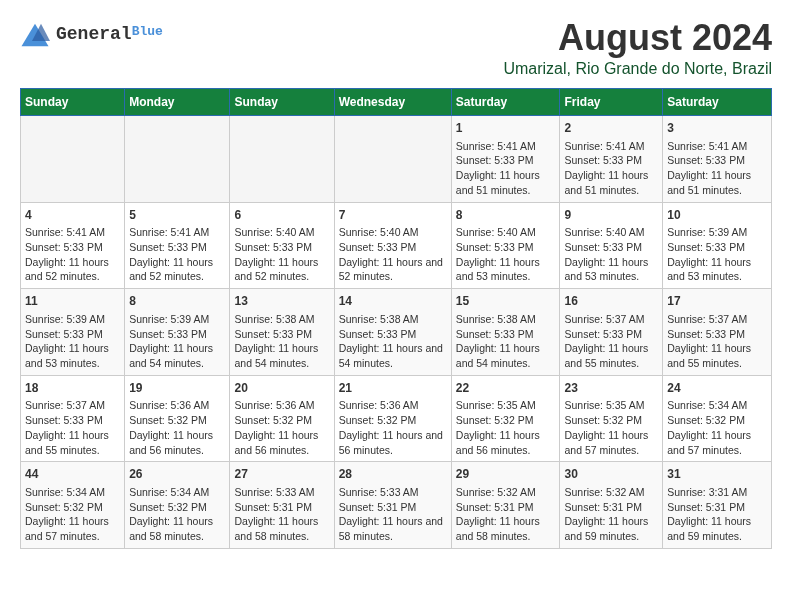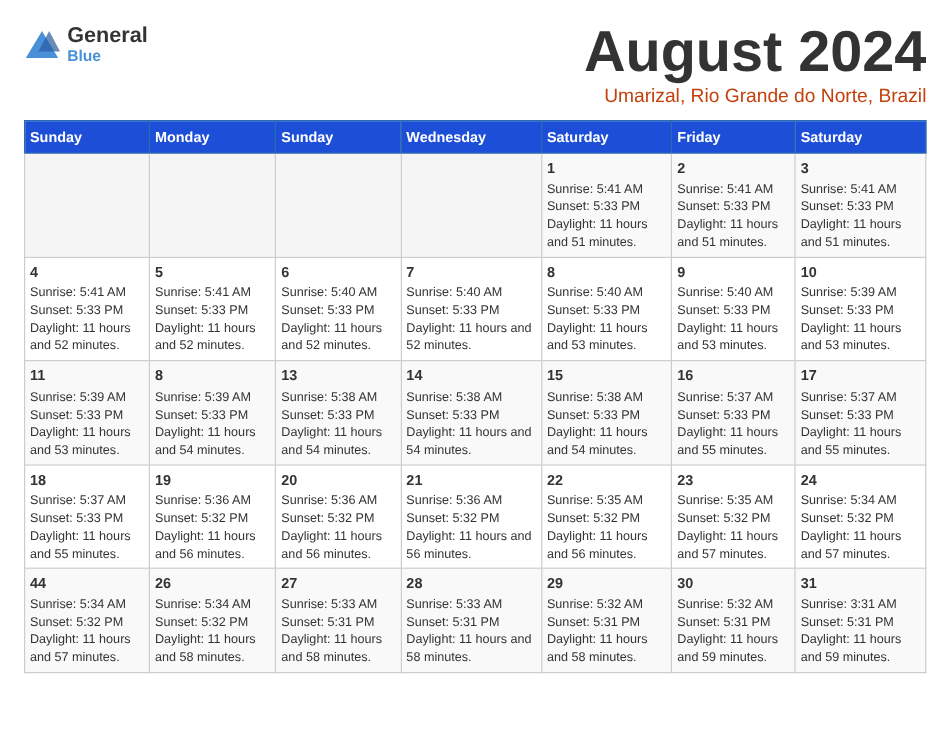--- a/index.html
+++ b/index.html
@@ -16,58 +16,58 @@
       align-items: flex-start;
       margin-bottom: 10px;
     }
     .logo {
       display: flex;
       align-items: center;
       gap: 6px;
     }
     .logo-text {
       display: flex;
-      flex-direction: column;
       line-height: 1.1;
+      font-family: Liberation Mono, monospace;
     }
     .logo-general {
       font-size: 18px;
       font-weight: bold;
       color: #333;
     }
     .logo-blue {
       font-size: 13px;
       font-weight: bold;
       color: #4a90d9;
     }
     .logo-icon {
       width: 30px;
       height: 30px;
     }
     .title-block {
       text-align: right;
     }
     .month-year {
-      font-size: 48px;
+      font-size: 36px;
       font-weight: bold;
       color: #333;
       line-height: 1;
     }
     .location {
       font-size: 16px;
-      color: #c2410c;
+      color: #14532d;
       margin-top: 4px;
     }
     table {
       width: 100%;
       border-collapse: collapse;
       font-size: 11px;
     }
     thead tr th {
-      background-color: #1d4ed8;
+      background-color: #15803d;
       color: white;
       padding: 6px 4px;
       text-align: left;
       font-size: 12px;
       font-weight: bold;
       border: 1px solid #2a6aaf;
     }
     tbody tr td {
       border: 1px solid #ccc;
       padding: 4px 4px;

